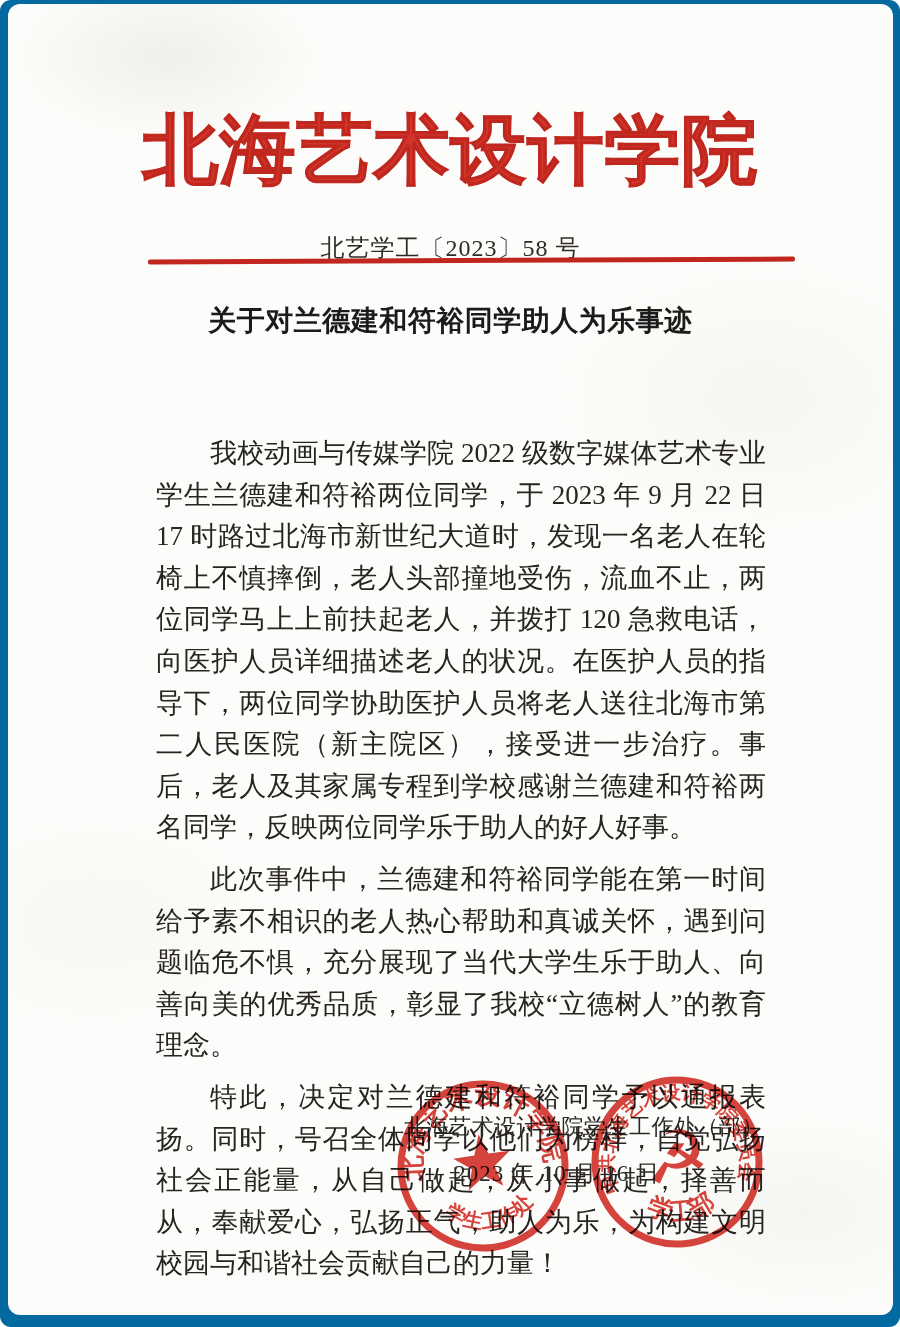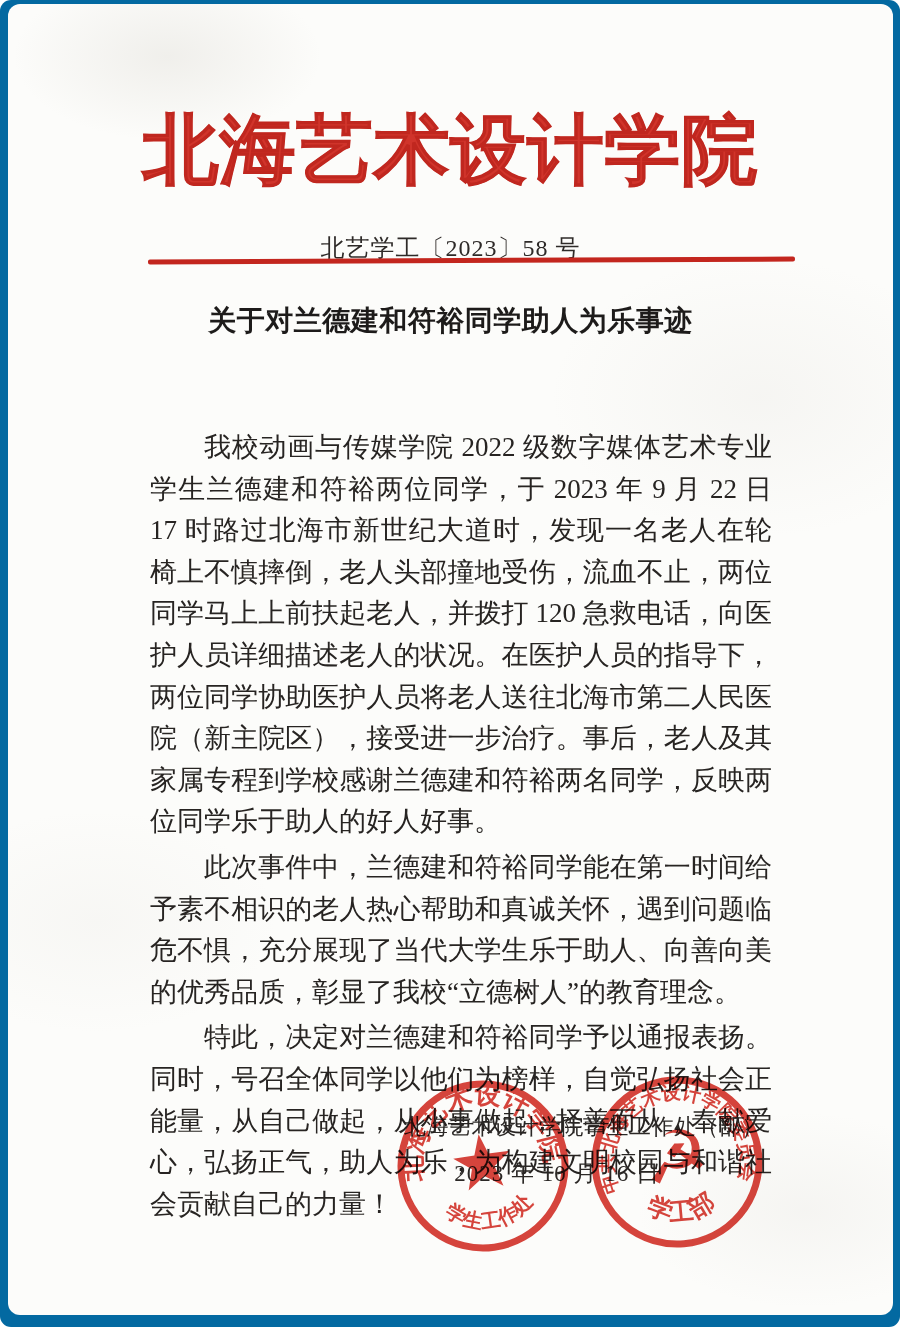--- a/index.html
+++ b/index.html
@@ -36,21 +36,21 @@
   }
   .notice-title{
     position:absolute; top:296px; left:0; width:100%; text-align:center;
     font-size:28px; font-weight:bold; color:#1d1b1a; line-height:42px;
     letter-spacing:0.5px;
   }
   .body-text{
     position:absolute; top:419px; left:138px; width:630px;
     color:#272422; font-size:27px; line-height:41.6px; text-align:justify;
   }
-  .body-text p{margin:4px; text-indent:2em;}
+  .body-text p{margin:10px; text-indent:2em;}
   .signature{
     position:absolute; top:1108px; left:392px; width:368px;
     color:#2b2826; text-align:center;
   }
   .sig-unit{font-size:22px; letter-spacing:0.5px; white-space:nowrap;}
   .sig-date{margin-top:16px; font-size:23px; letter-spacing:1px; padding-right:54px;}
   .seal{
     position:absolute; mix-blend-mode:multiply; opacity:.93; pointer-events:none;
   }
   .seal-left{left:385px; top:1072px; transform:rotate(-8deg);}

